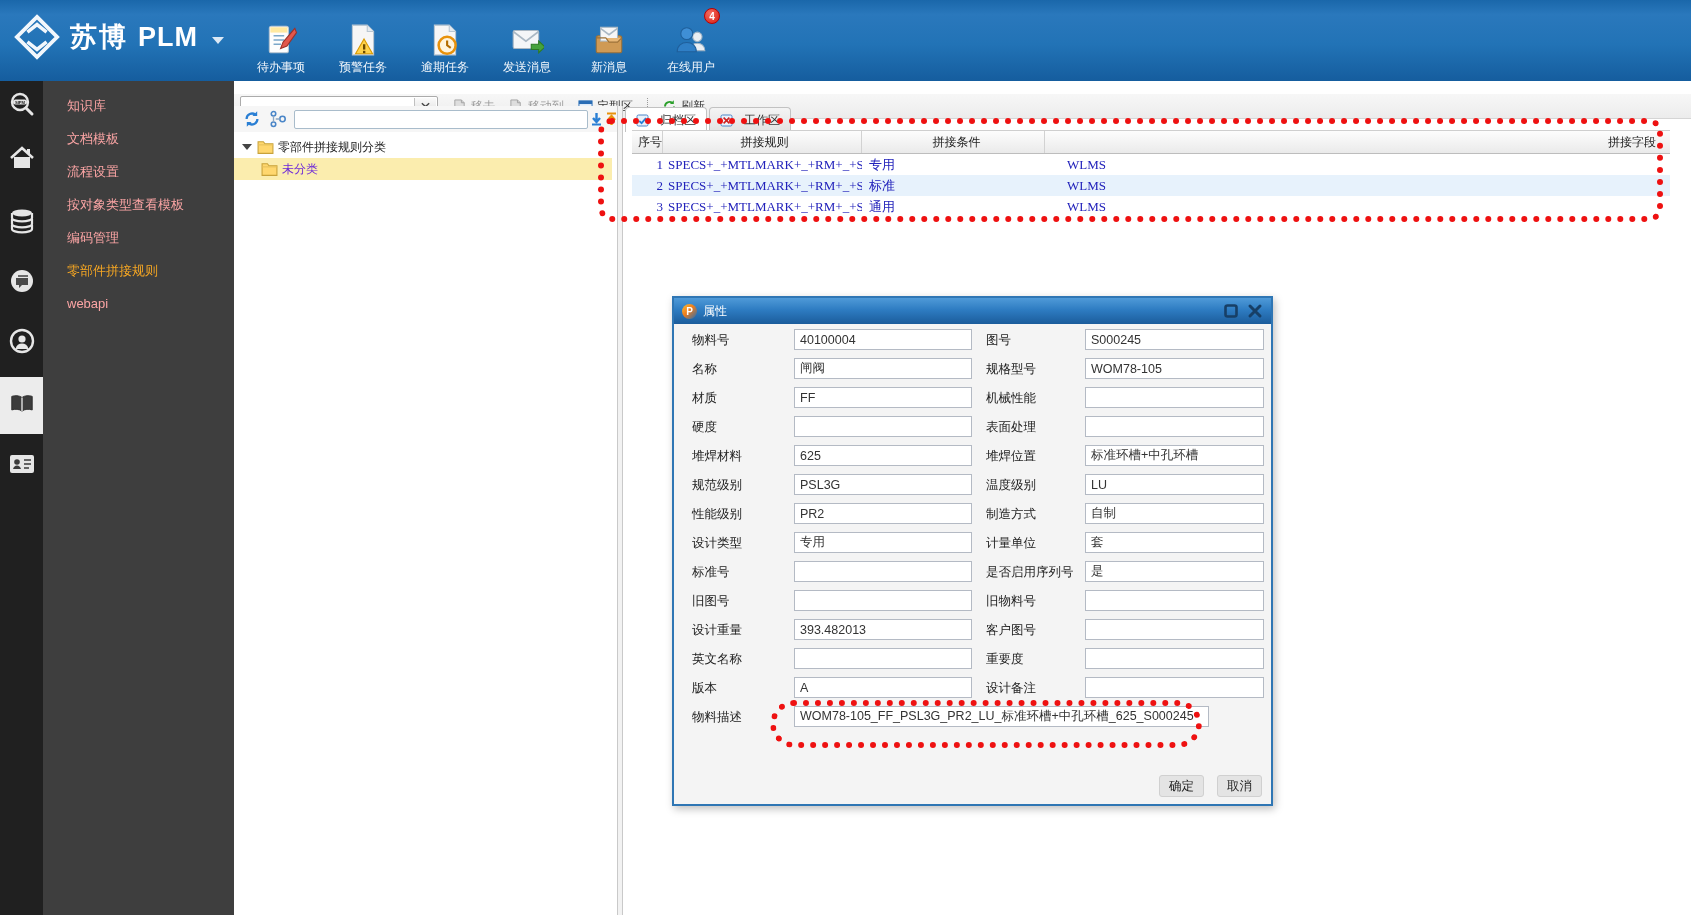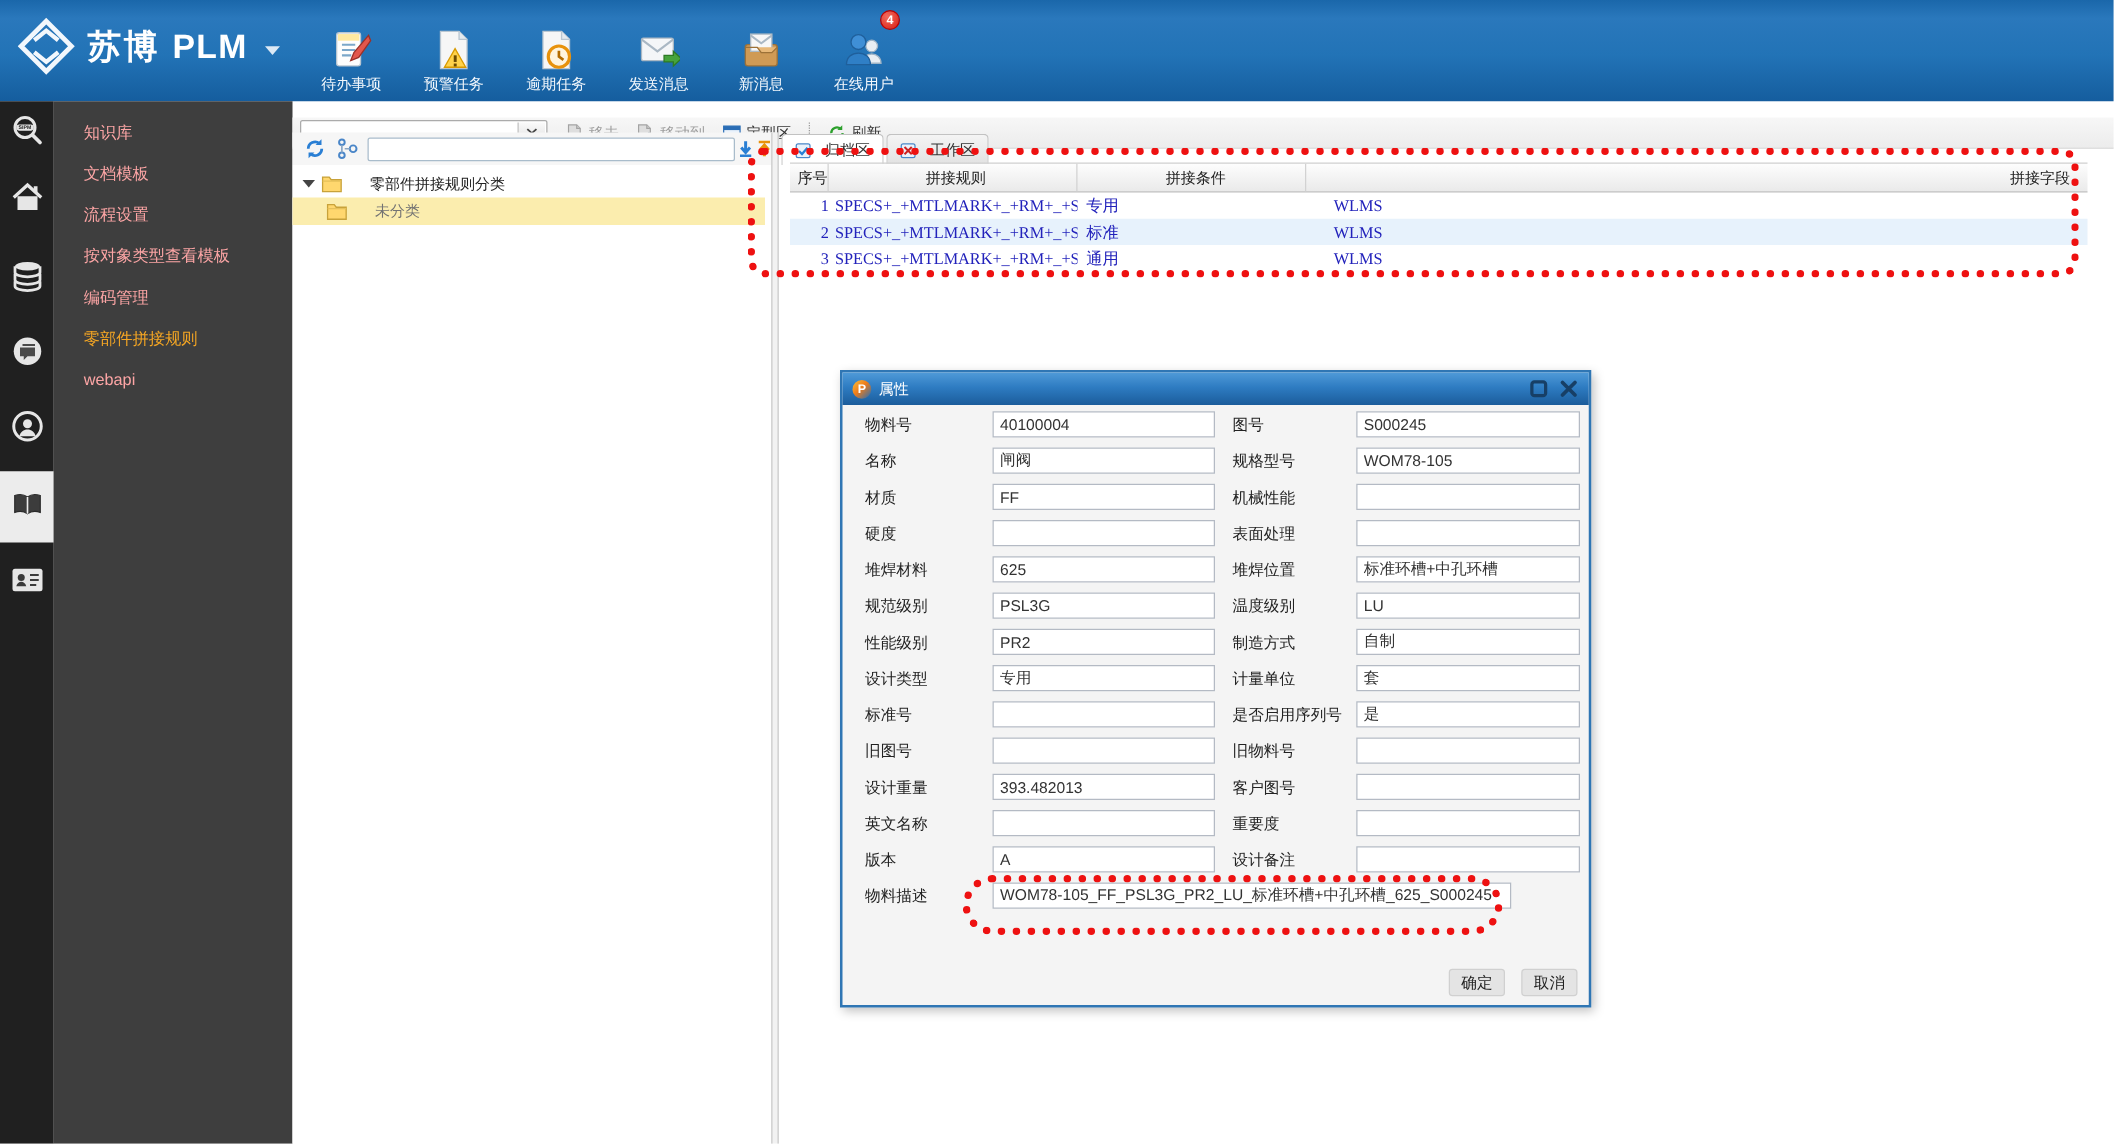--- a/index.html
+++ b/index.html
@@ -43,23 +43,23 @@
   
   #treebar { position:absolute; left:234px; top:106px; width:386px; height:26px; background:#f6f6f6; display:flex; align-items:center; }
   .tb-ico { width:18px; height:18px; margin-left:8px; cursor:pointer; }
   .tb-ico:first-child { margin-left:9px; }
   #tree-input { margin-left:7px; width:294px; height:19px; border:1px solid #a9bccb; border-radius:2px; font-size:12px; padding:0 4px; background:#fff; }
   .mini-btn { width:13px; height:16px; margin-left:2px; cursor:pointer; }
   #treepanel { position:absolute; left:234px; top:132px; width:378px; height:783px; background:#fff; }
   .tree-row { height:22px; display:flex; align-items:center; cursor:pointer; font-size:12px; }
   .tree-row .caret { width:0; height:0; border-left:5px solid transparent; border-right:5px solid transparent; border-top:6px solid #444; margin-left:8px; }
   .tree-row .f-ico { width:17px; height:14px; margin-left:5px; }
-  .tree-row .t-label { margin-left:22px; color:#222; }
+  .tree-row .t-label { margin-left:4px; color:#222; }
   .tree-row.selected { background:#fbedae; }
-  .tree-row.selected .t-label { color:#737373; }
+  .tree-row.selected .t-label { color:#6d28d9; }
   .tree-row.child { padding-left:22px; }
 
   
   #splitter { position:absolute; left:617px; top:106px; width:6px; height:809px; background:#f2f2f2; border-left:1px solid #c9c9c9; border-right:1px solid #c9c9c9; cursor:col-resize; }
 
   
   #tabstrip { position:absolute; left:625px; top:107px; height:25px; display:flex; gap:2px; }
   .tab { display:flex; align-items:center; gap:11px; padding:0 10px; font-size:12px; color:#333; border:1px solid #c2c2c2; border-bottom:none; border-radius:4px 4px 0 0; background:linear-gradient(180deg,#f4f4f4,#e2e2e2); cursor:pointer; height:25px; }
   .tab.active { background:#fff; }
   .tab .t-ico { width:13px; height:13px; }

